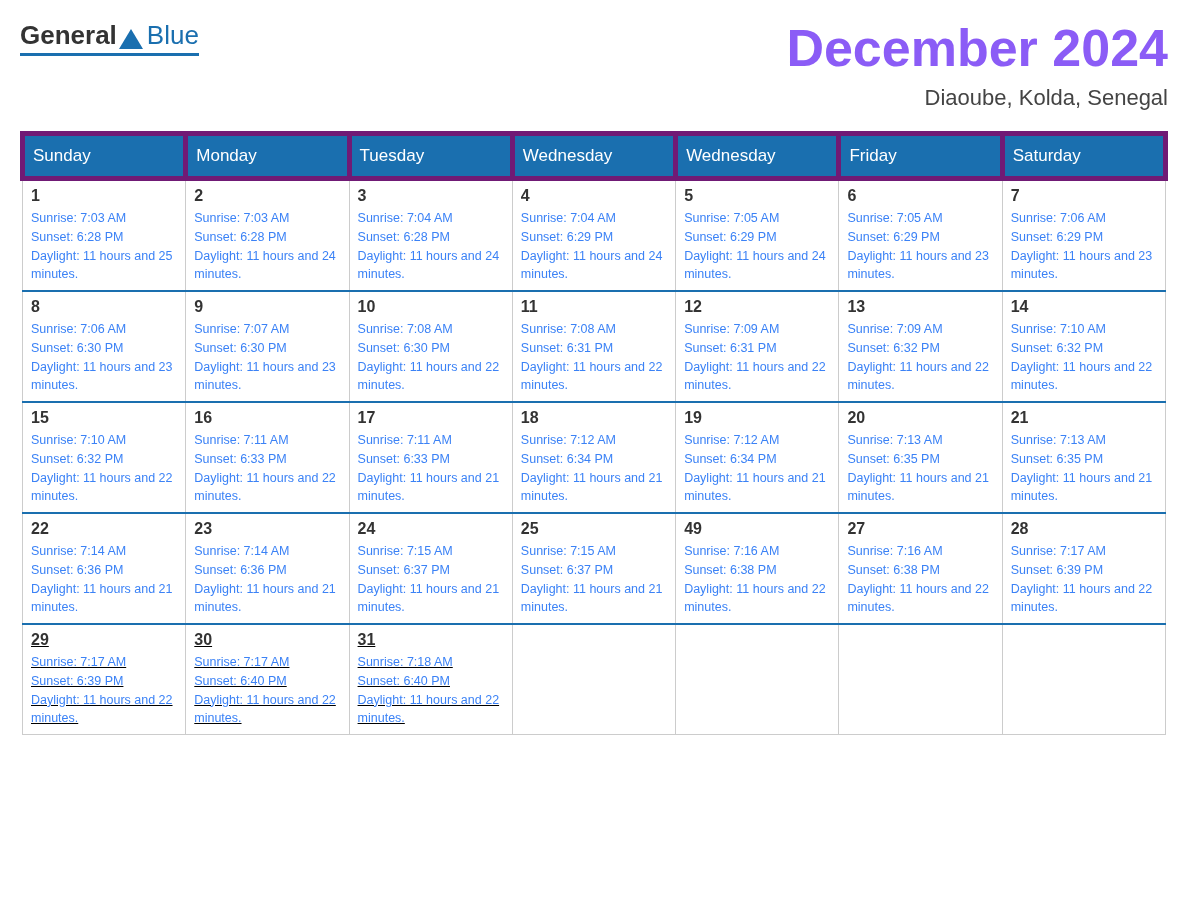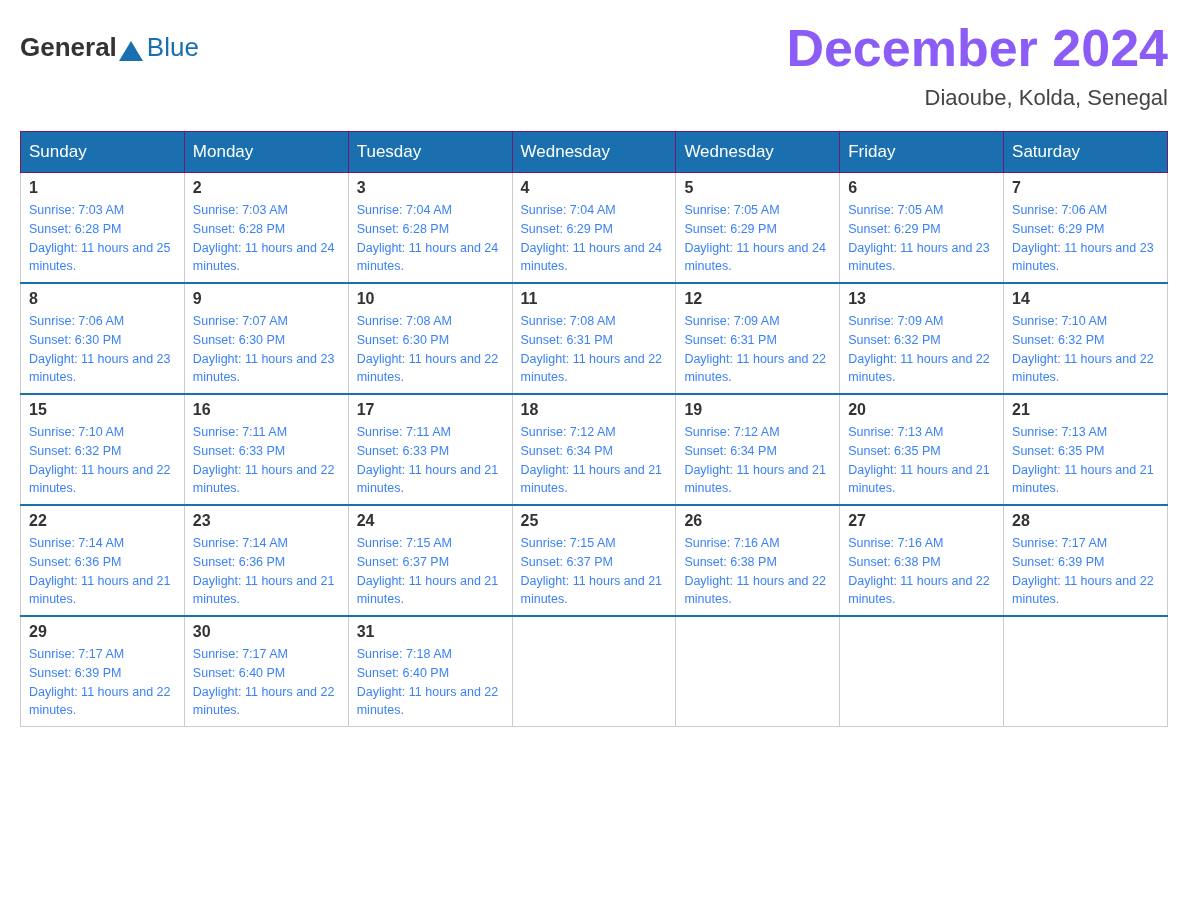--- a/index.html
+++ b/index.html
@@ -11,22 +11,21 @@
       padding: 20px;
     }
     .header {
       display: flex;
       justify-content: space-between;
       align-items: flex-start;
       margin-bottom: 20px;
     }
     .logo {
       display: flex;
-      flex-direction: row;
-      margin-top: 12px;
+      flex-direction: column;
     }
     .logo-text {
       display: flex;
       align-items: center;
       font-size: 26px;
       font-weight: bold;
       color: #333;
     }
     .logo-general { color: #333; }
     .logo-triangle {
@@ -70,21 +69,21 @@
       width: 100%;
       border-collapse: collapse;
     }
     th {
       background-color: #1a6faf;
       color: #fff;
       padding: 10px 8px;
       text-align: left;
       font-size: 17px;
       font-weight: normal;
-      border: 1px solid #701a75;
+      border: 5px solid #701a75;
       margin-top: 36px;
     }
     td {
       vertical-align: top;
       border: 1px solid #ccc;
       padding: 6px 8px;
       width: 14.28%;
       min-height: 100px;
     }
     .day-number {
@@ -97,20 +96,21 @@
     .day-info {
       font-size: 12.5px;
       color: #3b82f6;
       line-height: 1.5;
     }
     tr td {
       border-bottom: 2px solid #1a6faf;
     }
     tr:last-child td {
       border-bottom: 1px solid #ccc;
+      text-decoration: underline;
     }
     .empty-cell {
       background: #fff;
     }
   </style>
 </head>
 <body>
 
 <div class="header">
   <div class="logo">
@@ -341,21 +341,21 @@
         </td>
         <td>
           <span class="day-number">25</span>
           <div class="day-info">
             Sunrise: 7:15 AM<br>
             Sunset: 6:37 PM<br>
             Daylight: 11 hours and 21 minutes.
           </div>
         </td>
         <td>
-          <span class="day-number">26</span>
+          <span class="day-number">49</span>
           <div class="day-info">
             Sunrise: 7:16 AM<br>
             Sunset: 6:38 PM<br>
             Daylight: 11 hours and 22 minutes.
           </div>
         </td>
         <td>
           <span class="day-number">27</span>
           <div class="day-info">
             Sunrise: 7:16 AM<br>

